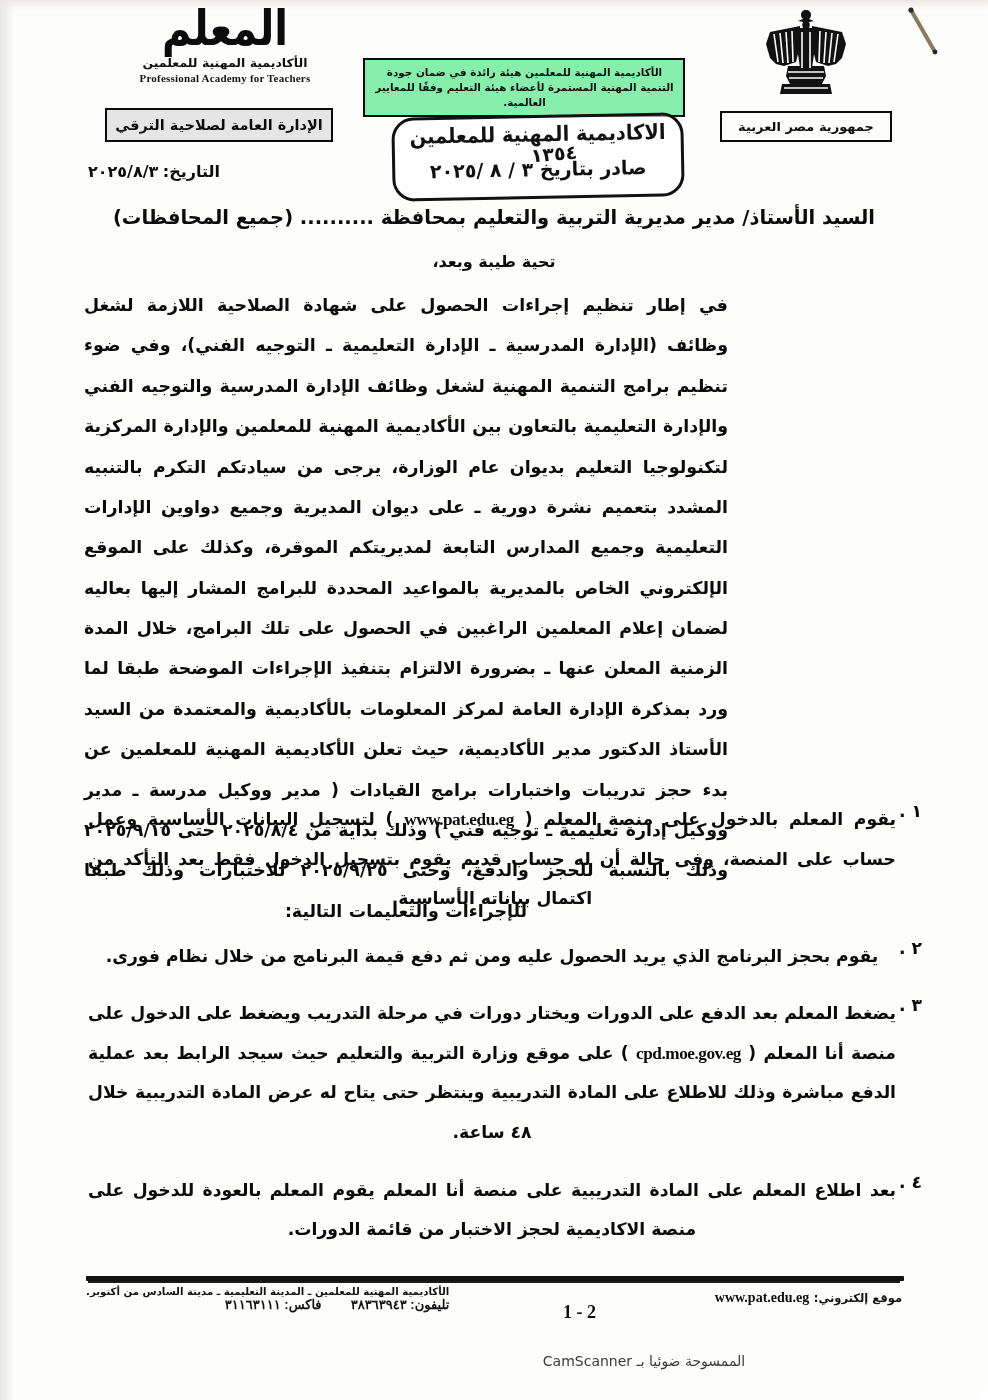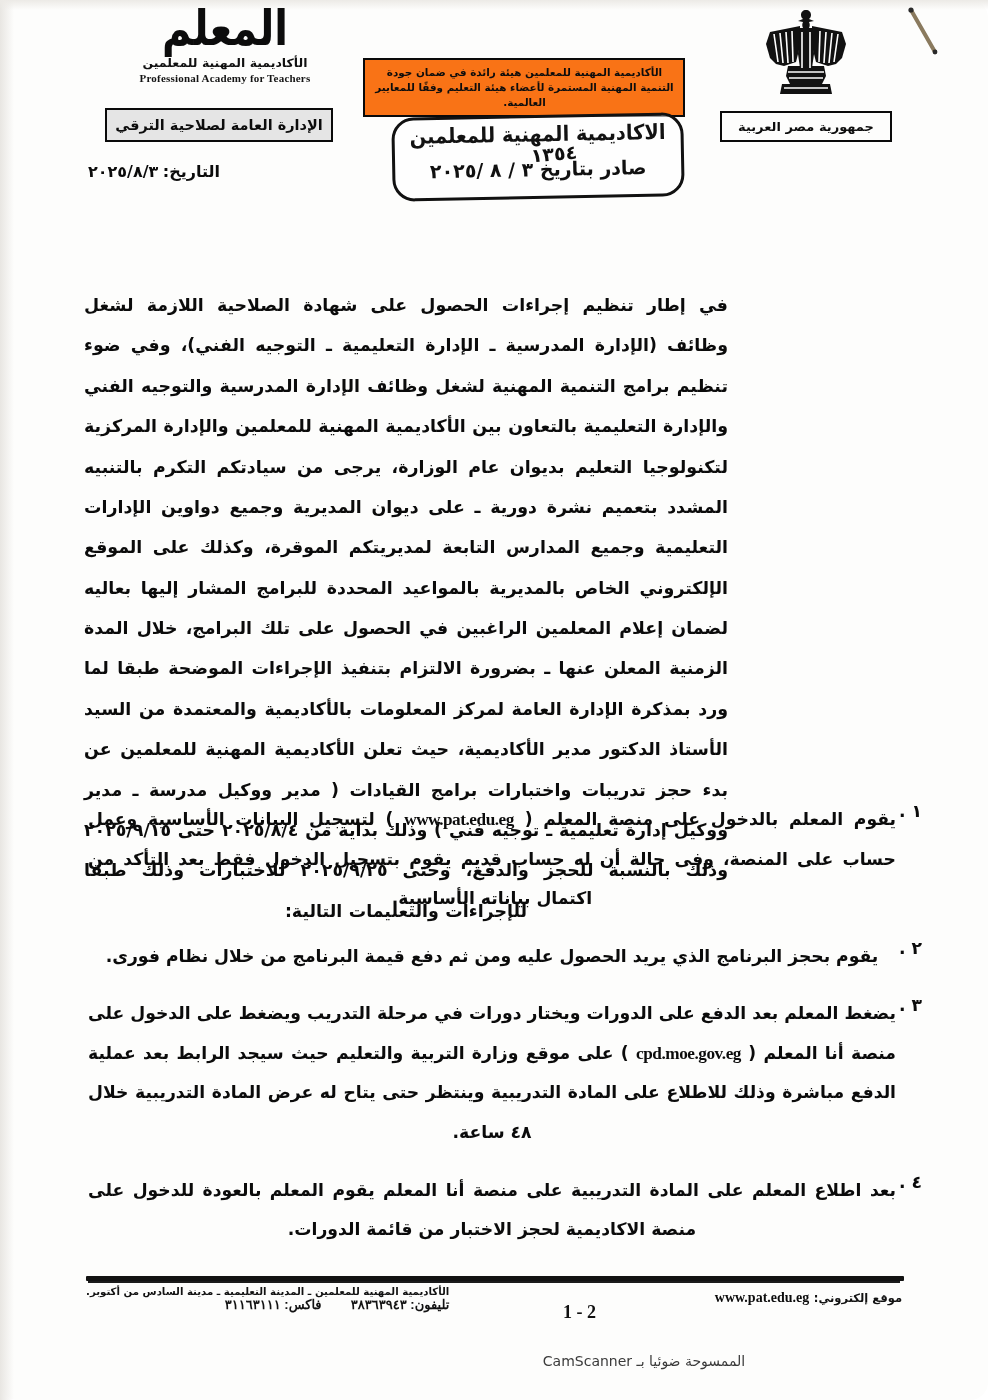--- a/index.html
+++ b/index.html
@@ -67,21 +67,21 @@
   }
 
   
   .mission-box {
     position: absolute;
     left: 363px;
     top: 58px;
     width: 322px;
     border: 2.5px solid #0a0a0a;
     padding: 5px 7px 6px 8px;
-    background: #f97316;
+    background: #86efac;
   }
   .mission-text {
     font-family: "DejaVu Sans", sans-serif;
     font-size: 10.4px;
     font-weight: 700;
     line-height: 1.42;
     color: #0d0d0d;
     text-align: center;
     letter-spacing: -0.2px;
   }
@@ -487,21 +487,27 @@
       <span class="date-text">٢٠٢٥/٨/٣</span>
     </div>
 
     <div class="stamp-box">
       <div class="stamp-line1">الاكاديمية المهنية للمعلمين</div>
       <div class="stamp-number">١٣٥٤</div>
       <div class="stamp-line3">صادر بتاريخ ٣ / ٨ /٢٠٢٥</div>
     </div>
   </div>
 
-
+  <div class="addressee">
+    <span class="addressee-text">السيد الأستاذ/ مدير مديرية التربية والتعليم بمحافظة .......... (جميع المحافظات)</span>
+  </div>
+
+  <div class="greeting">
+    <span class="greeting-text">تحية طيبة وبعد،</span>
+  </div>
 
   <div class="body-block">
     <p class="body-para">في إطار تنظيم إجراءات الحصول على شهادة الصلاحية اللازمة لشغل وظائف (الإدارة المدرسية ـ الإدارة التعليمية ـ التوجيه الفني)، وفي ضوء تنظيم برامج التنمية المهنية لشغل وظائف الإدارة المدرسية والتوجيه الفني والإدارة التعليمية بالتعاون بين الأكاديمية المهنية للمعلمين والإدارة المركزية لتكنولوجيا التعليم بديوان عام الوزارة، يرجى من سيادتكم التكرم بالتنبيه المشدد بتعميم نشرة دورية ـ على ديوان المديرية وجميع دواوين الإدارات التعليمية وجميع المدارس التابعة لمديريتكم الموقرة، وكذلك على الموقع الإلكتروني الخاص بالمديرية بالمواعيد المحددة للبرامج المشار إليها بعاليه لضمان إعلام المعلمين الراغبين في الحصول على تلك البرامج، خلال المدة الزمنية المعلن عنها ـ بضرورة الالتزام بتنفيذ الإجراءات الموضحة طبقا لما ورد بمذكرة الإدارة العامة لمركز المعلومات بالأكاديمية والمعتمدة من السيد الأستاذ الدكتور مدير الأكاديمية، حيث تعلن الأكاديمية المهنية للمعلمين عن بدء حجز تدريبات واختبارات برامج القيادات ( مدير ووكيل مدرسة ـ مدير ووكيل إدارة تعليمية ـ توجيه فني ) وذلك بداية من ٢٠٢٥/٨/٤ حتى ٢٠٢٥/٩/١٥ وذلك بالنسبة للحجز والدفع، وحتى ٢٠٢٥/٩/٢٥ للاختبارات وذلك طبقا للإجراءات والتعليمات التالية:</p>
   </div>
 
   <div class="list-block">
 
     <div class="list-item">
       <span class="list-marker">١ .</span>
       <span class="list-text"><span>يقوم المعلم بالدخول على منصة المعلم ( </span><span class="inline-url">www.pat.edu.eg</span><span> ) لتسجيل البيانات الأساسية وعمل حساب على المنصة، وفى حالة أن له حساب قديم يقوم بتسجيل الدخول فقط بعد التأكد من اكتمال بياناته الأساسية.</span></span>

